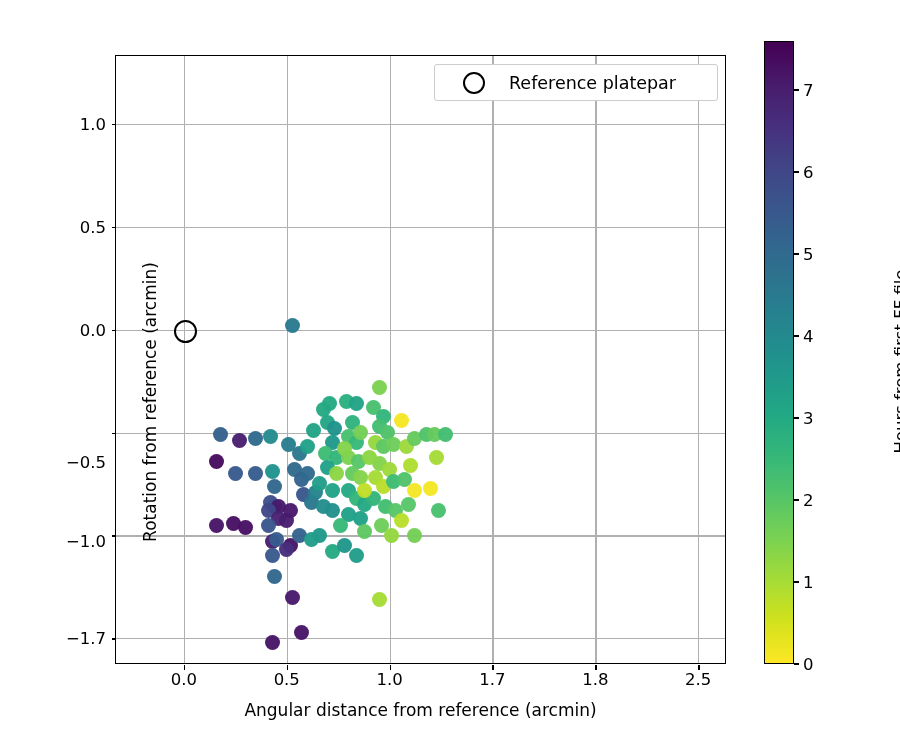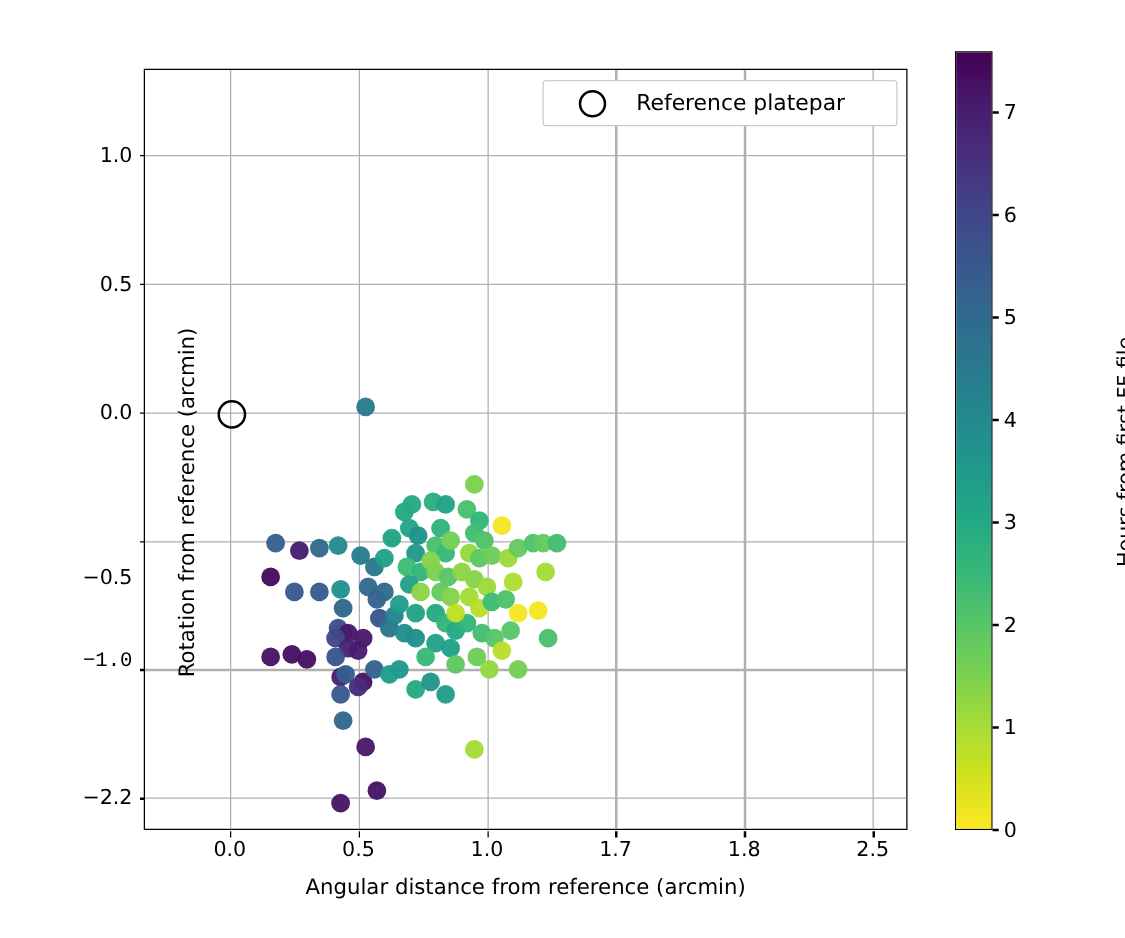--- a/index.html
+++ b/index.html
@@ -202,23 +202,23 @@
         <div class="ticklabel tlx" style="left: 170.751px;">0.5</div>
         <div class="tick tickx" style="left: 273.613px;"></div>
         <div class="ticklabel tlx" style="left: 273.613px;">1.0</div>
         <div class="tick tickx" style="left: 376.475px;"></div>
         <div class="ticklabel tlx" style="left: 376.475px;">1.7</div>
         <div class="tick tickx" style="left: 479.337px;"></div>
         <div class="ticklabel tlx" style="left: 479.337px;">1.8</div>
         <div class="tick tickx" style="left: 582.199px;"></div>
         <div class="ticklabel tlx" style="left: 582.199px;">2.5</div>
         <div class="tick ticky" style="top: 582.253px;"></div>
-        <div class="ticklabel tly" style="top: 582.253px; left: -80px; width: 70px;">−2.2</div>
+        <div class="ticklabel tly" style="top: 582.253px; left: -80px; width: 70px;">−1.7</div>
         <div class="tick ticky" style="top: 479.382px;"></div>
-        <div class="ticklabel tly" style="top: 472px; left: -80px; width: 70px; font-family: Liberation Mono, monospace;">−1.0</div>
+        <div class="ticklabel tly" style="top: 485px; left: -80px; width: 70px;">−1.0</div>
         <div class="tick ticky" style="top: 376.51px;"></div>
         <div class="ticklabel tly" style="top: 366px; left: -80px; width: 70px; margin-top: 40px;">−0.5</div>
         <div class="tick ticky" style="top: 273.639px;"></div>
         <div class="ticklabel tly" style="top: 273.639px; left: -80px; width: 70px;">0.0</div>
         <div class="tick ticky" style="top: 170.767px;"></div>
         <div class="ticklabel tly" style="top: 170.767px; left: -80px; width: 70px;">0.5</div>
         <div class="tick ticky" style="top: 67.8953px;"></div>
         <div class="ticklabel tly" style="top: 67.8953px; left: -80px; width: 70px;">1.0</div>
       </div>
     <div id="ylabel">Rotation from reference (arcmin)</div>

